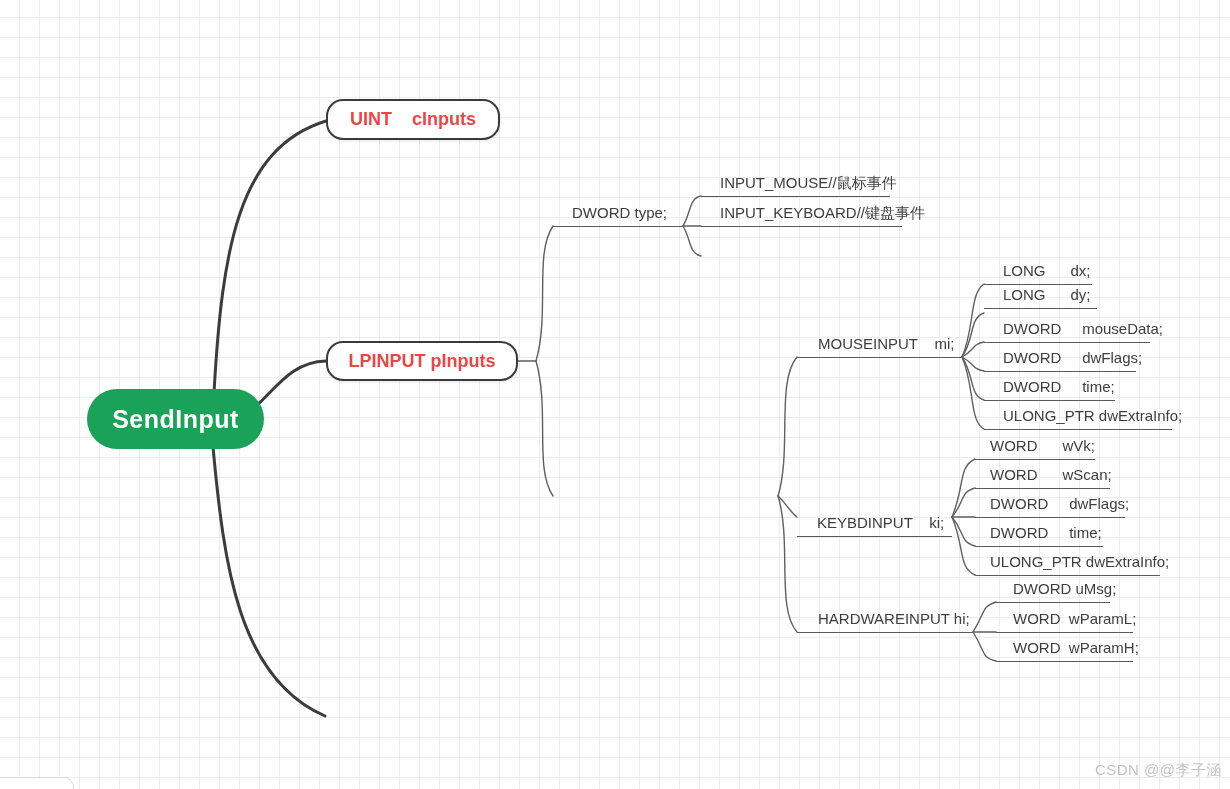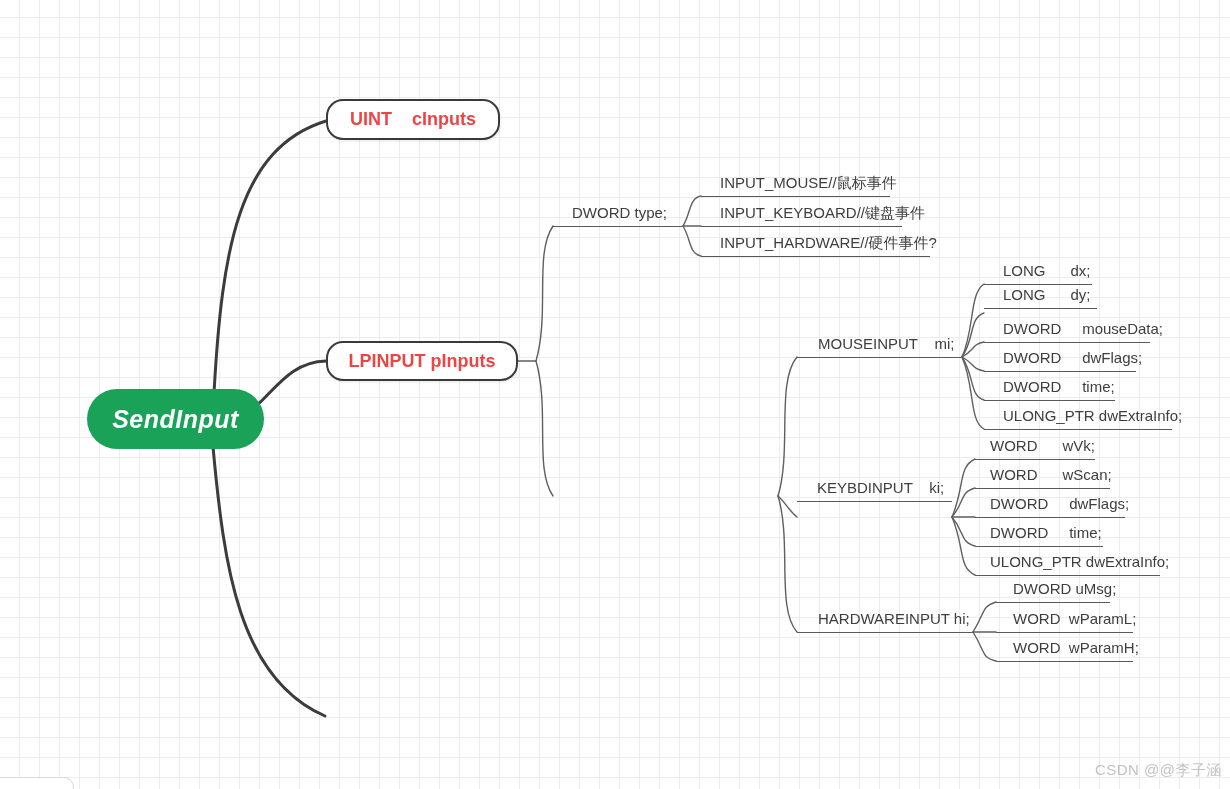--- a/index.html
+++ b/index.html
@@ -27,21 +27,20 @@
   .root-node {
     position: absolute;
     left: 87px; top: 389px;
     width: 177px; height: 60px;
     border-radius: 30px;
     display: flex; align-items: center; justify-content: center;
     color: #ffffff;
     font-size: 25px;
     font-weight: 700;
     letter-spacing: 0.5px;
-    font-style: italic;
   }
 
   .box-node {
     position: absolute;
     box-sizing: border-box;
     background: #ffffff;
     border: 2px solid #3a3a3a;
     border-radius: 17px;
     display: flex; align-items: center; justify-content: center;
     font-size: 18px;
@@ -127,24 +126,23 @@
   <div class="box-node" style="left:326px; top:99px; width:174px; height:41px;">UINT    cInputs</div>
 
   <div class="box-node" style="left:326px; top:341px; width:192px; height:40px;">LPINPUT pInputs</div>
 
 
   <div class="lbl" style="left:552px; top:202px; width:131px; padding-left:20px;">DWORD type;</div>
 
 
   <div class="lbl" style="left:701px; top:172px; width:189px; padding-left:19px;">INPUT_MOUSE//鼠标事件</div>
   <div class="lbl" style="left:701px; top:202px; width:201px; padding-left:19px;">INPUT_KEYBOARD//键盘事件</div>
-  <div class="lbl" style="left:701px; top:232px; width:229px; padding-left:19px;">INPUT_HARDWARE//硬件事件?</div>
 
   <div class="lbl" style="left:797px; top:333px; width:165px; padding-left:21px;">MOUSEINPUT    mi;</div>
-  <div class="lbl" style="left:797px; top:477px; width:155px; padding-left:20px;">KEYBDINPUT    ki;</div>
+  <div class="lbl" style="left:797px; top:512px; width:155px; padding-left:20px;">KEYBDINPUT    ki;</div>
   <div class="lbl" style="left:797px; top:608px; width:176px; padding-left:21px;">HARDWAREINPUT hi;</div>
 
   <div class="lbl" style="left:984px; top:260px; width:108px; padding-left:19px;">LONG      dx;</div>
   <div class="lbl" style="left:984px; top:284px; width:113px; padding-left:19px;">LONG      dy;</div>
   <div class="lbl" style="left:984px; top:318px; width:166px; padding-left:19px;">DWORD     mouseData;</div>
   <div class="lbl" style="left:984px; top:347px; width:152px; padding-left:19px;">DWORD     dwFlags;</div>
   <div class="lbl" style="left:984px; top:376px; width:131px; padding-left:19px;">DWORD     time;</div>
   <div class="lbl" style="left:984px; top:405px; width:188px; padding-left:19px;">ULONG_PTR dwExtraInfo;</div>
 
   <div class="lbl" style="left:975px; top:435px; width:120px; padding-left:15px;">WORD      wVk;</div>

